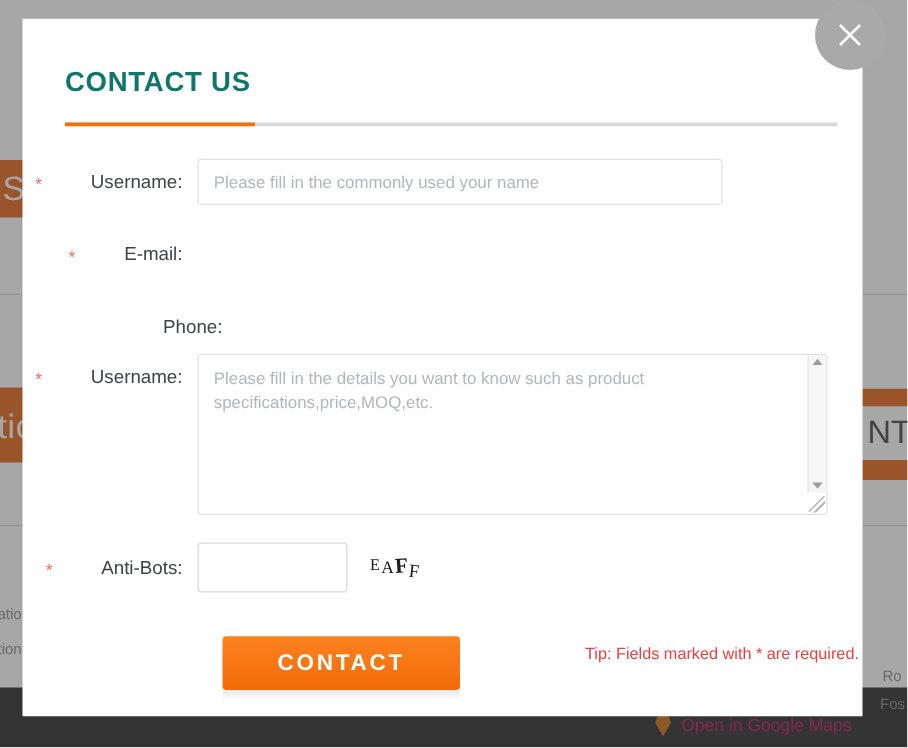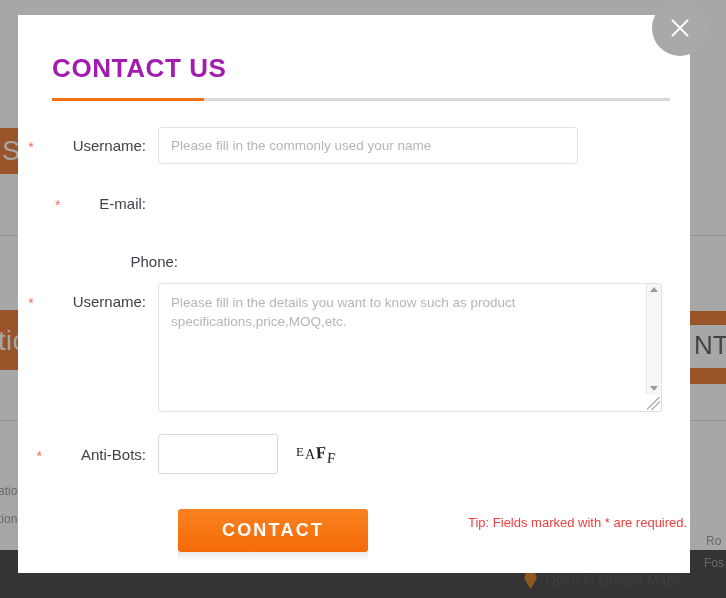--- a/index.html
+++ b/index.html
@@ -16,21 +16,21 @@
   .bg-band { position:absolute; background:#e8691a; }
   .bg-band-text {
     position:absolute; color:#ffffff; font-size:27px; font-weight:400;
     white-space:nowrap; letter-spacing:.5px;
   }
   .bg-rule { position:absolute; background:#d9d9d9; height:1px; }
   .bg-footer {
     position:absolute; left:0; right:0; bottom:0; height:48px; background:#2f2f2f;
   }
   .bg-footer-link {
-    position:absolute; color:#404040; font-size:14px; white-space:nowrap;
+    position:absolute; color:#be185d; font-size:14px; white-space:nowrap;
   }
   .bg-pin {
     position:absolute; width:13px; height:19px; background:#d1700f;
     border-radius:50% 50% 50% 50% / 60% 60% 40% 40%;
     clip-path: polygon(50% 100%, 0% 42%, 8% 14%, 30% 0%, 70% 0%, 92% 14%, 100% 42%);
   }
   .bg-right-text {
     position:absolute; color:#4a4a4a; font-size:26px; white-space:nowrap; font-weight:400;
   }
   .bg-input-stub {
@@ -50,21 +50,21 @@
   .close-btn {
     position:absolute; left:634px; top:-15px; width:56px; height:56px;
     border-radius:50%; background:#a9a9a9;
     display:flex; align-items:center; justify-content:center;
     cursor:pointer;
   }
   .close-btn svg { display:block; }
 
   .modal-title {
     position:absolute; left:34px; top:38px;
-    font-size:26px; font-weight:700; color:#a21caf;
+    font-size:22px; font-weight:700; color:#0f766e;
     letter-spacing:.6px;
   }
   .title-rule-grey {
     position:absolute; left:34px; top:83px; width:618px; height:3px; background:#d8d8d8;
   }
   .title-rule-orange {
     position:absolute; left:34px; top:83px; width:152px; height:3px; background:#f4700a;
   }
 
   .form { position:absolute; left:0; top:0; width:100%; }

